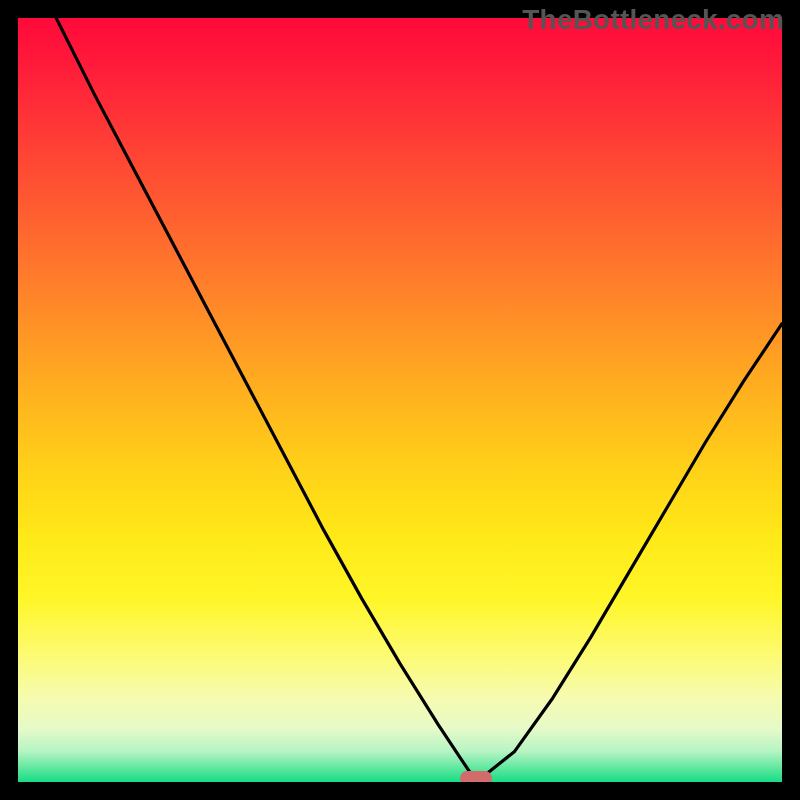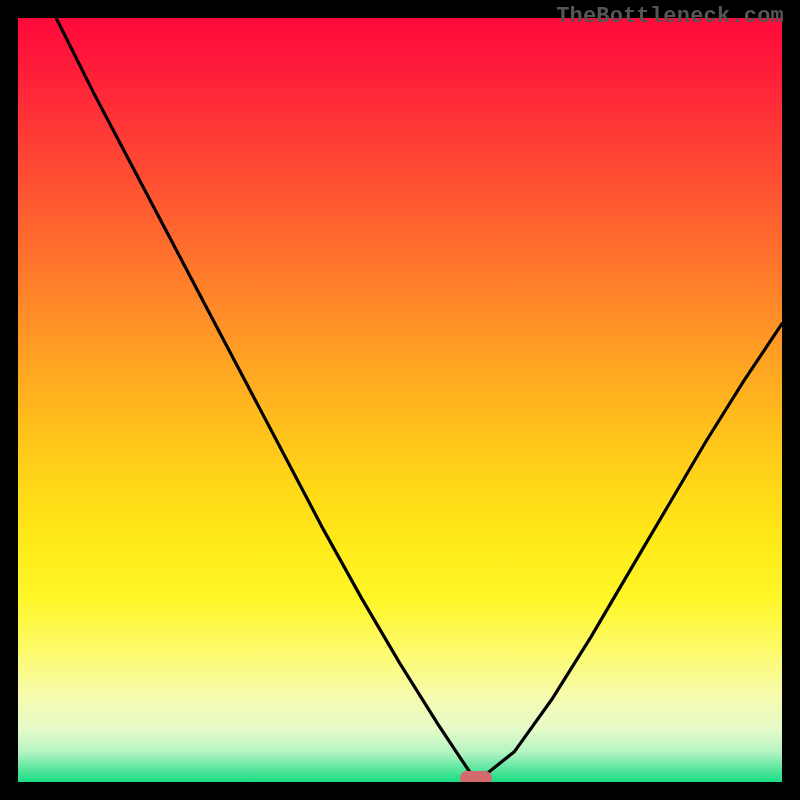--- a/index.html
+++ b/index.html
@@ -15,26 +15,25 @@
     position: relative;
     width: 800px;
     height: 800px;
     background: #000;
   }
   .watermark {
     position: absolute;
     top: 4px;
     right: 16px;
     color: #555;
-    font-size: 22px;
+    font-size: 28px;
     font-weight: 600;
     letter-spacing: 0.2px;
     z-index: 20;
     user-select: none;
-    font-family: Liberation Mono, monospace;
   }
   .plot {
     position: absolute;
     left: 18px;
     top: 18px;
     width: 764px;
     height: 764px;
     
     background: linear-gradient(to bottom,
       #ff0a3a 0%,

